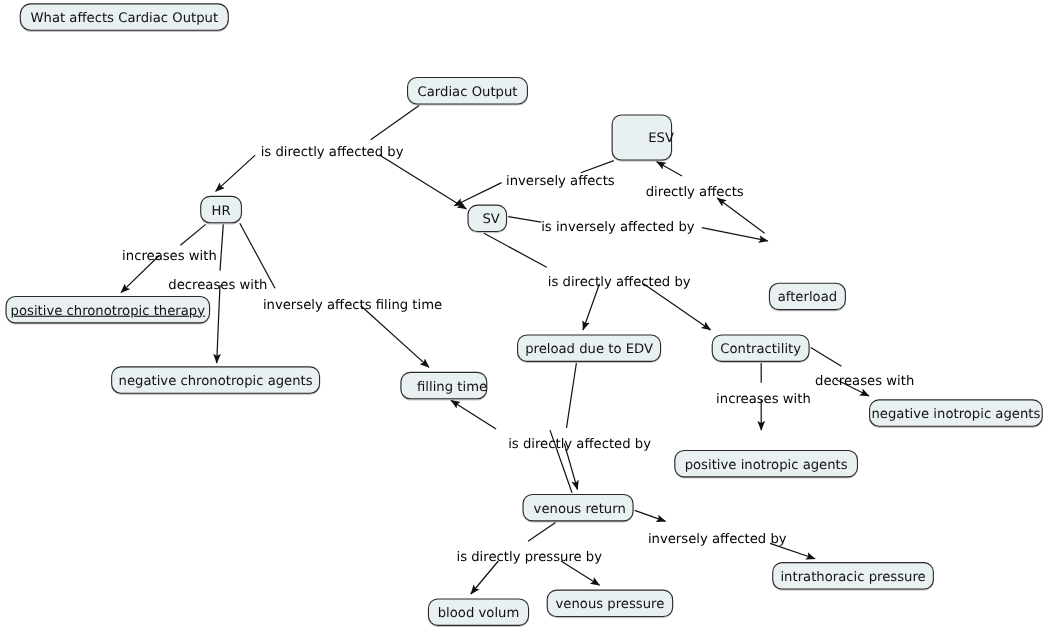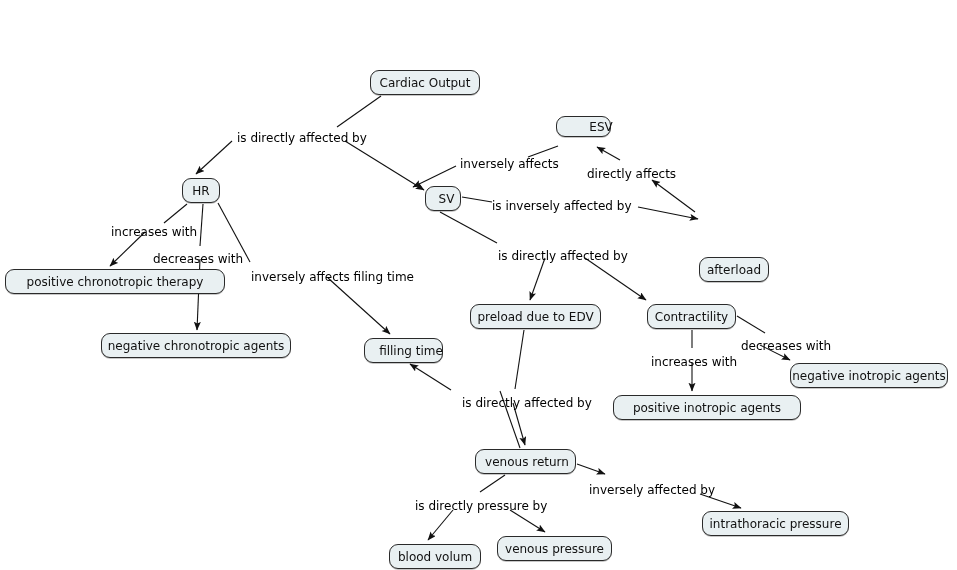--- a/index.html
+++ b/index.html
@@ -100,44 +100,45 @@
         <line x1="510" y1="510" x2="545" y2="532" stroke="#111111" stroke-width="1.1" marker-end="url(#arrowhead)"></line>
         <line x1="577" y1="464" x2="605" y2="474" stroke="#111111" stroke-width="1.1" marker-end="url(#arrowhead)"></line>
         <line x1="700" y1="494" x2="741" y2="508" stroke="#111111" stroke-width="1.1" marker-end="url(#arrowhead)"></line>
       </g>
   </svg>
 
   <div id="node-layer">
       <div class="node" style="left: 370px; top: 70px; width: 110px; height: 25px;">Cardiac Output</div>
       <div class="node" style="left: 182px; top: 178px; width: 38px; height: 25px;">HR</div>
       <div class="node" style="left: 425px; top: 186px; width: 36px; height: 25px; padding-left: 16px;">SV</div>
-      <div class="node" style="left: 556px; top: 116px; width: 40px; height: 21px; padding-left: 44px;">ESV</div>
+      <div class="node" style="left: 556px; top: 104px; width: 40px; height: 42px; padding-left: 44px;">ESV</div>
       <div class="node" style="left: 699px; top: 209px; width: 70px; height: 25px; margin-top: 48px;">afterload</div>
-      <div class="node" style="left: 5px; top: 269px; width: 220px; height: 25px;">positive chronotropic therapy</div>
+      <div class="node" style="left: 5px; top: 269px; width: 186px; height: 25px; text-decoration: underline;">positive chronotropic therapy</div>
       <div class="node" style="left: 101px; top: 333px; width: 190px; height: 25px;">negative chronotropic agents</div>
       <div class="node" style="left: 364px; top: 338px; width: 79px; height: 25px; padding-left: 24px;">filling time</div>
       <div class="node" style="left: 470px; top: 304px; width: 131px; height: 25px;">preload due to EDV</div>
       <div class="node" style="left: 647px; top: 304px; width: 89px; height: 25px;">Contractility</div>
-      <div class="node" style="left: 613px; top: 395px; width: 188px; height: 25px;">positive inotropic agents</div>
+      <div class="node" style="left: 613px; top: 409px; width: 167px; height: 25px;">positive inotropic agents</div>
       <div class="node" style="left: 790px; top: 363px; width: 158px; height: 25px;">negative inotropic agents</div>
       <div class="node" style="left: 475px; top: 449px; width: 101px; height: 25px; padding-left: 12px;">venous return</div>
       <div class="node" style="left: 389px; top: 544px; width: 92px; height: 25px;">blood volum</div>
       <div class="node" style="left: 497px; top: 536px; width: 115px; height: 25px;">venous pressure</div>
       <div class="node" style="left: 702px; top: 511px; width: 147px; height: 25px;">intrathoracic pressure</div>
     </div>
   <div id="label-layer">
       <div class="link-label" style="left: 237px; top: 132px;">is directly affected by</div>
       <div class="link-label" style="left: 460px; top: 158px;">inversely affects</div>
       <div class="link-label" style="left: 587px; top: 168px;">directly affects</div>
       <div class="link-label" style="left: 492px; top: 200px;">is inversely affected by</div>
       <div class="link-label" style="left: 111px; top: 226px;">increases with</div>
       <div class="link-label" style="left: 153px; top: 253px;">decreases with</div>
-      <div class="link-label" style="left: 251px; top: 271px;">inversely affects filing time</div>
+      <div class="link-label" style="left: 239px; top: 271px;">inversely affects filing time</div>
       <div class="link-label" style="left: 498px; top: 250px;">is directly affected by</div>
       <div class="link-label" style="left: 651px; top: 356px;">increases with</div>
       <div class="link-label" style="left: 741px; top: 340px;">decreases with</div>
       <div class="link-label" style="left: 462px; top: 397px;">is directly affected by</div>
       <div class="link-label" style="left: 589px; top: 484px;">inversely affected by</div>
       <div class="link-label" style="left: 415px; top: 500px;">is directly pressure by</div>
     </div>
 
+  <div class="node title-node" id="title-box" style="left: 18px; top: 3px; width: 190px; height: 25px;">What affects Cardiac Output</div>
 
 </div>
 
 </body></html>

